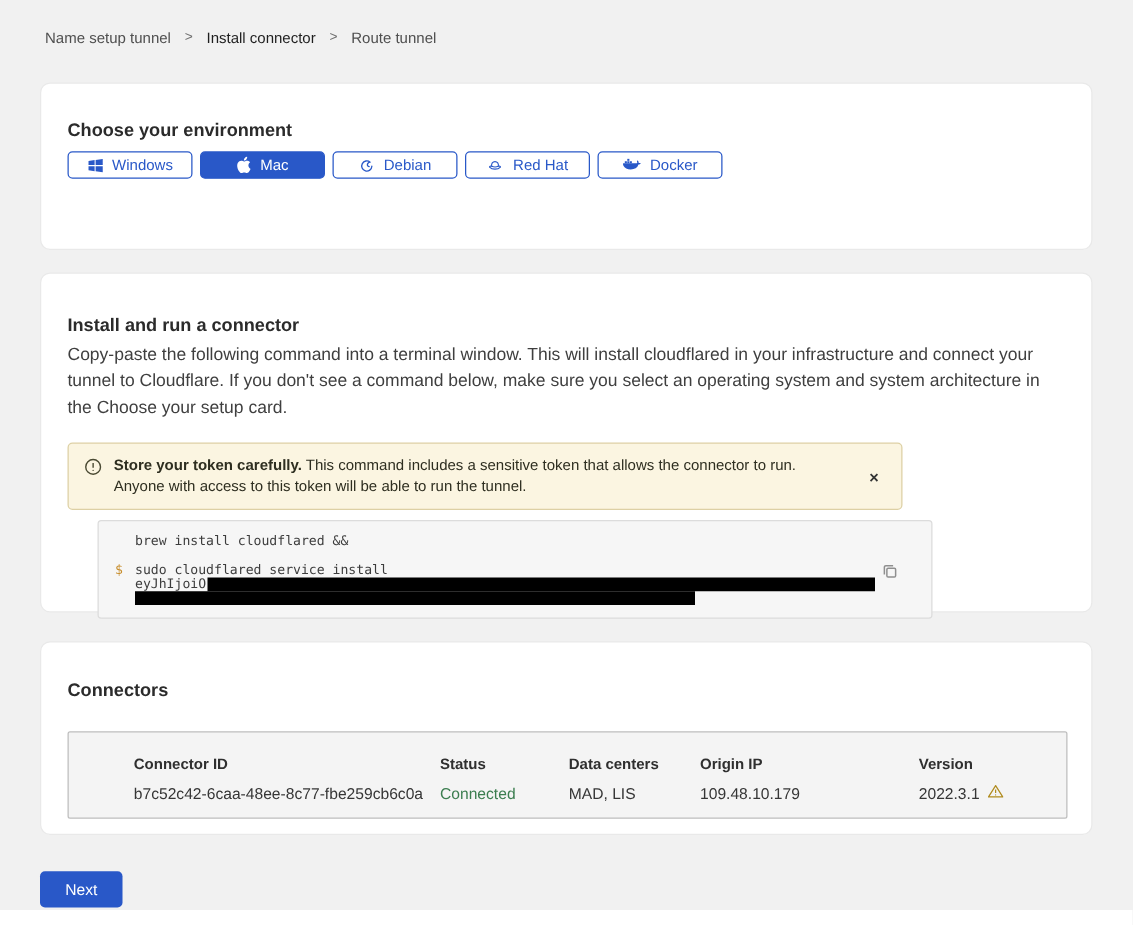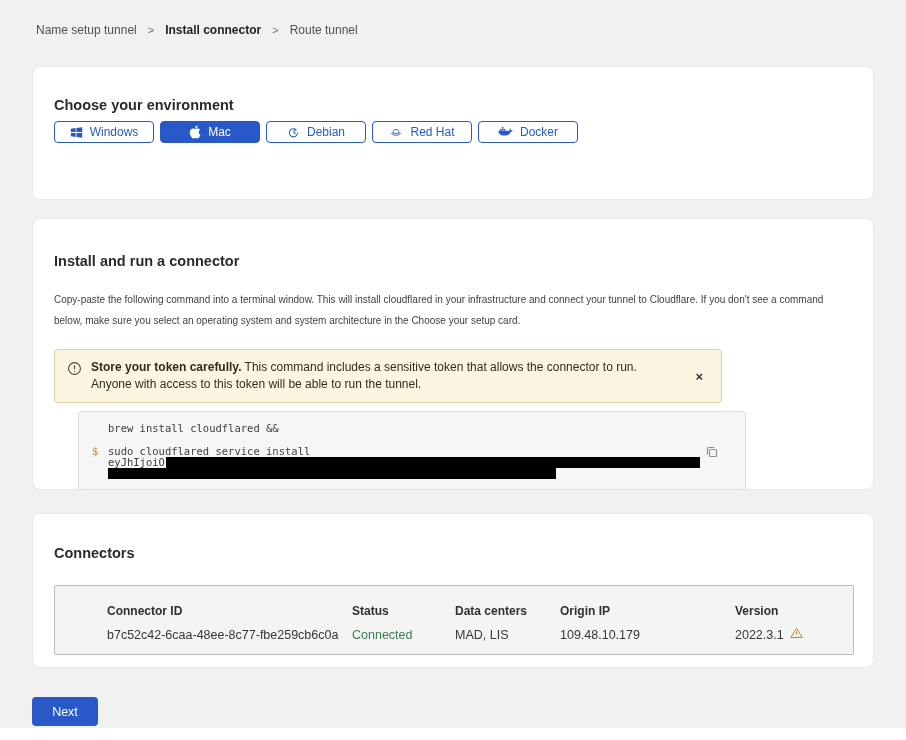--- a/index.html
+++ b/index.html
@@ -12,21 +12,21 @@
     overflow:hidden;
   }
 
   
   .breadcrumb {
     position:absolute; top:23px; left:36px;
     display:flex; align-items:center; gap:11px;
     font-size:12px; color:#4f4f4f;
   }
   .breadcrumb .sep { color:#6f6f6f; font-size:11px; }
-  .breadcrumb .current { font-weight:bold; color:#1f1f1f; }
+  .breadcrumb .current { font-weight:normal; color:#1f1f1f; }
 
   
   .card {
     position:absolute; left:32px; width:842px;
     background:#ffffff;
     border:1px solid #e9e9e9;
     border-radius:8px;
     padding:0 21px;
   }
   .card h2 { font-size:14.5px; font-weight:bold; color:#2b2b2b; }
@@ -40,22 +40,22 @@
     display:flex; align-items:center; justify-content:center; gap:7px;
     background:#ffffff; border:1px solid #2958c8; border-radius:4px;
     color:#2958c8; font-size:12px; font-family:inherit; cursor:pointer;
   }
   .os-btn svg { display:block; }
   .os-btn.selected { background:#2958c8; color:#ffffff; }
 
   #card-install { top:218px; height:272px; }
   #card-install h2 { margin-top:34px; }
   .install-desc {
-    margin-top:20px; width:796px;
-    font-size:10px; line-height:21px; color:#3f3f3f;
+    margin-top:4px; width:796px;
+    font-size:14px; line-height:21px; color:#3f3f3f;
   }
 
   .warning-banner {
     margin-top:18px; width:668px;
     background:#fbf5e1; border:1px solid #ddd0a4; border-radius:4px;
     padding:9px 12px 9px 12px;
     display:flex; align-items:flex-start; gap:9px;
   }
   .warning-banner .w-icon { flex:0 0 auto; margin-top:2px; }
   .warning-text { font-size:12px; line-height:17px; color:#2e2e20; width:584px; }

